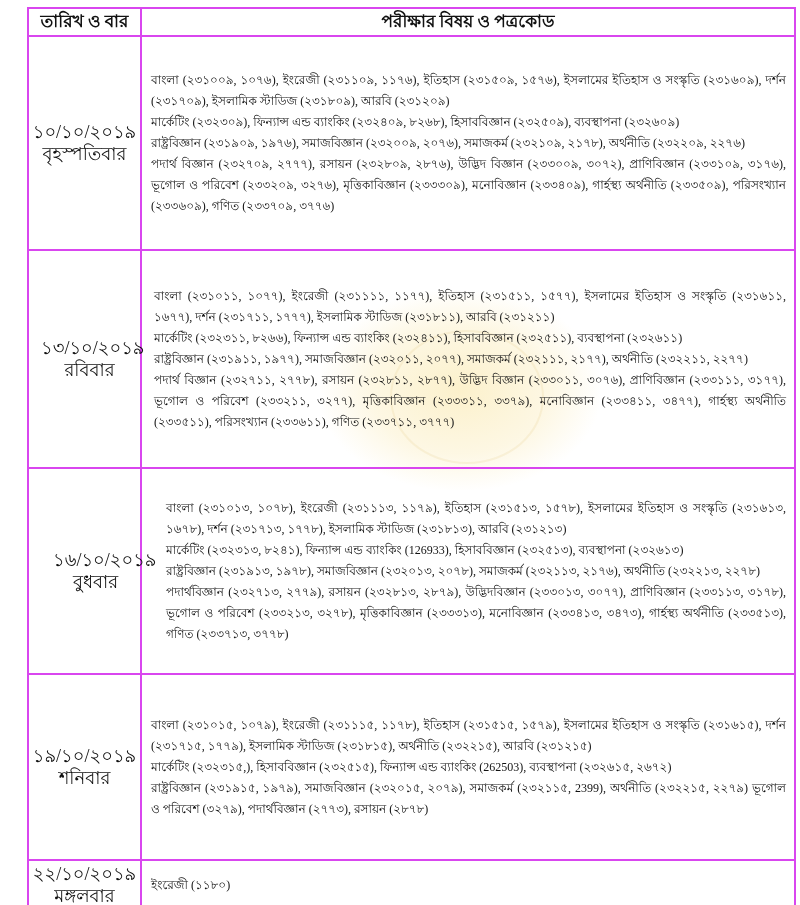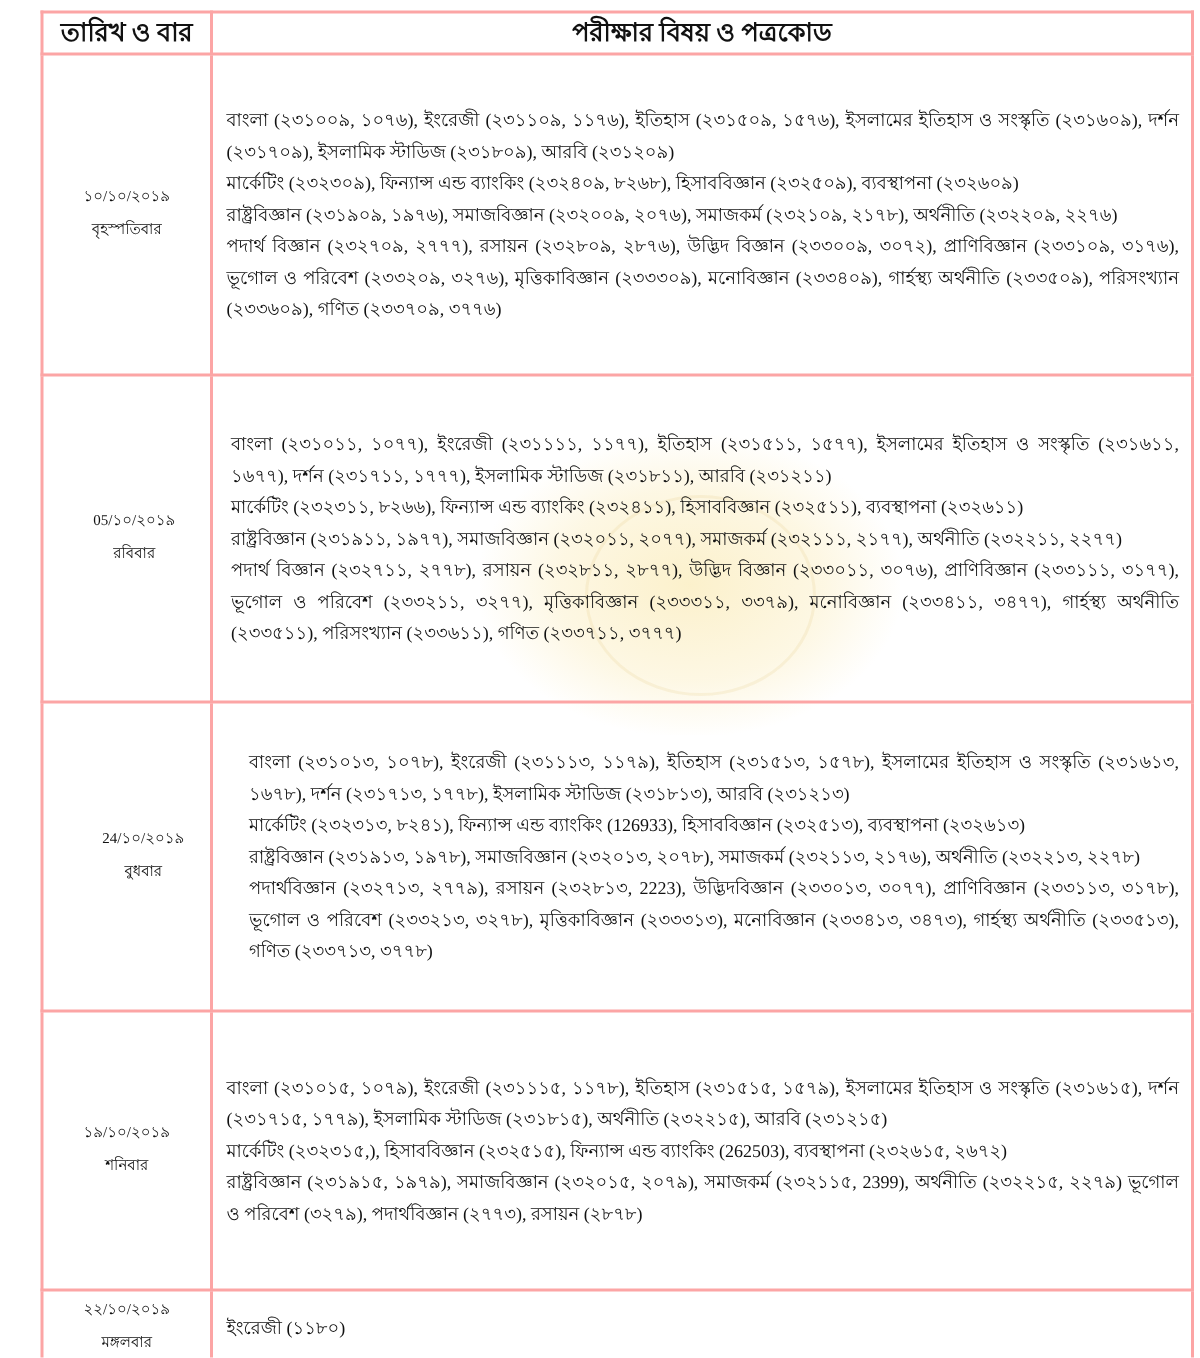--- a/index.html
+++ b/index.html
@@ -16,28 +16,28 @@
   }
   .watermark-ring{
     position:absolute;left:390px;top:330px;width:150px;height:130px;border-radius:50%;
     border:2px solid rgba(226,200,130,0.18);z-index:0;pointer-events:none;
   }
   table.schedule{
     position:absolute;left:27px;top:7px;width:769px;z-index:1;
     border-collapse:collapse;table-layout:fixed;background:transparent;
   }
   table.schedule th, table.schedule td{
-    border:2px solid #fca5a5;vertical-align:middle;background:transparent;
+    border:2px solid #d946ef;vertical-align:middle;background:transparent;
   }
   col.c-date{width:113px;}
   th.hdr{
     font-weight:bold;font-size:17px;line-height:20px;padding:3px 2px;text-align:center;
   }
   td.date-cell{
-    text-align:center;font-size:10px;line-height:22px;padding:2px;font-family:Liberation Serif, serif;
+    text-align:center;font-size:18px;line-height:22px;padding:2px;font-family:Liberation Serif, serif;
   }
   td.subjects-cell{
     vertical-align:top;padding:2px 8px 2px 9px;font-size:12px;line-height:21px;
   }
   td.subjects-cell p{
     margin:0;text-align:justify;text-justify:inter-word;
   }
   tr.row-0 td{height:208px;}
   tr.row-1 td{height:212px;padding-left:12px;}
   tr.row-2 td{height:200px;padding-left:24px;}
@@ -71,40 +71,40 @@
       </td>
       <td class="subjects-cell">
             <p>বাংলা (২৩১০০৯, ১০৭৬), ইংরেজী (২৩১১০৯, ১১৭৬), ইতিহাস (২৩১৫০৯, ১৫৭৬), ইসলামের ইতিহাস ও সংস্কৃতি (২৩১৬০৯), দর্শন (২৩১৭০৯), ইসলামিক স্টাডিজ (২৩১৮০৯), আরবি (২৩১২০৯)</p>
             <p>মার্কেটিং (২৩২৩০৯), ফিন্যান্স এন্ড ব্যাংকিং (২৩২৪০৯, ৮২৬৮), হিসাববিজ্ঞান (২৩২৫০৯), ব্যবস্থাপনা (২৩২৬০৯)</p>
             <p>রাষ্ট্রবিজ্ঞান (২৩১৯০৯, ১৯৭৬), সমাজবিজ্ঞান (২৩২০০৯, ২০৭৬), সমাজকর্ম (২৩২১০৯, ২১৭৮), অর্থনীতি (২৩২২০৯, ২২৭৬)</p>
             <p>পদার্থ বিজ্ঞান (২৩২৭০৯, ২৭৭৭), রসায়ন (২৩২৮০৯, ২৮৭৬), উদ্ভিদ বিজ্ঞান (২৩৩০০৯, ৩০৭২), প্রাণিবিজ্ঞান (২৩৩১০৯, ৩১৭৬), ভূগোল ও পরিবেশ (২৩৩২০৯, ৩২৭৬), মৃত্তিকাবিজ্ঞান (২৩৩৩০৯), মনোবিজ্ঞান (২৩৩৪০৯), গার্হস্থ্য অর্থনীতি (২৩৩৫০৯), পরিসংখ্যান (২৩৩৬০৯), গণিত (২৩৩৭০৯, ৩৭৭৬)</p>
           </td>
     </tr>
         <tr class="row-1">
       <td class="date-cell">
-        <div class="d-date">05/১০/২০১৯</div>
+        <div class="d-date">১৩/১০/২০১৯</div>
         <div class="d-day">রবিবার</div>
       </td>
       <td class="subjects-cell">
             <p>বাংলা (২৩১০১১, ১০৭৭), ইংরেজী (২৩১১১১, ১১৭৭), ইতিহাস (২৩১৫১১, ১৫৭৭), ইসলামের ইতিহাস ও সংস্কৃতি (২৩১৬১১, ১৬৭৭), দর্শন (২৩১৭১১, ১৭৭৭), ইসলামিক স্টাডিজ (২৩১৮১১), আরবি (২৩১২১১)</p>
             <p>মার্কেটিং (২৩২৩১১, ৮২৬৬), ফিন্যান্স এন্ড ব্যাংকিং (২৩২৪১১), হিসাববিজ্ঞান (২৩২৫১১), ব্যবস্থাপনা (২৩২৬১১)</p>
             <p>রাষ্ট্রবিজ্ঞান (২৩১৯১১, ১৯৭৭), সমাজবিজ্ঞান (২৩২০১১, ২০৭৭), সমাজকর্ম (২৩২১১১, ২১৭৭), অর্থনীতি (২৩২২১১, ২২৭৭)</p>
             <p>পদার্থ বিজ্ঞান (২৩২৭১১, ২৭৭৮), রসায়ন (২৩২৮১১, ২৮৭৭), উদ্ভিদ বিজ্ঞান (২৩৩০১১, ৩০৭৬), প্রাণিবিজ্ঞান (২৩৩১১১, ৩১৭৭), ভূগোল ও পরিবেশ (২৩৩২১১, ৩২৭৭), মৃত্তিকাবিজ্ঞান (২৩৩৩১১, ৩৩৭৯), মনোবিজ্ঞান (২৩৩৪১১, ৩৪৭৭), গার্হস্থ্য অর্থনীতি (২৩৩৫১১), পরিসংখ্যান (২৩৩৬১১), গণিত (২৩৩৭১১, ৩৭৭৭)</p>
           </td>
     </tr>
         <tr class="row-2">
       <td class="date-cell">
-        <div class="d-date">24/১০/২০১৯</div>
+        <div class="d-date">১৬/১০/২০১৯</div>
         <div class="d-day">বুধবার</div>
       </td>
       <td class="subjects-cell">
             <p>বাংলা (২৩১০১৩, ১০৭৮), ইংরেজী (২৩১১১৩, ১১৭৯), ইতিহাস (২৩১৫১৩, ১৫৭৮), ইসলামের ইতিহাস ও সংস্কৃতি (২৩১৬১৩, ১৬৭৮), দর্শন (২৩১৭১৩, ১৭৭৮), ইসলামিক স্টাডিজ (২৩১৮১৩), আরবি (২৩১২১৩)</p>
             <p>মার্কেটিং (২৩২৩১৩, ৮২৪১), ফিন্যান্স এন্ড ব্যাংকিং (126933), হিসাববিজ্ঞান (২৩২৫১৩), ব্যবস্থাপনা (২৩২৬১৩)</p>
             <p>রাষ্ট্রবিজ্ঞান (২৩১৯১৩, ১৯৭৮), সমাজবিজ্ঞান (২৩২০১৩, ২০৭৮), সমাজকর্ম (২৩২১১৩, ২১৭৬), অর্থনীতি (২৩২২১৩, ২২৭৮)</p>
-            <p>পদার্থবিজ্ঞান (২৩২৭১৩, ২৭৭৯), রসায়ন (২৩২৮১৩, 2223), উদ্ভিদবিজ্ঞান (২৩৩০১৩, ৩০৭৭), প্রাণিবিজ্ঞান (২৩৩১১৩, ৩১৭৮), ভূগোল ও পরিবেশ (২৩৩২১৩, ৩২৭৮), মৃত্তিকাবিজ্ঞান (২৩৩৩১৩), মনোবিজ্ঞান (২৩৩৪১৩, ৩৪৭৩), গার্হস্থ্য অর্থনীতি (২৩৩৫১৩), গণিত (২৩৩৭১৩, ৩৭৭৮)</p>
+            <p>পদার্থবিজ্ঞান (২৩২৭১৩, ২৭৭৯), রসায়ন (২৩২৮১৩, ২৮৭৯), উদ্ভিদবিজ্ঞান (২৩৩০১৩, ৩০৭৭), প্রাণিবিজ্ঞান (২৩৩১১৩, ৩১৭৮), ভূগোল ও পরিবেশ (২৩৩২১৩, ৩২৭৮), মৃত্তিকাবিজ্ঞান (২৩৩৩১৩), মনোবিজ্ঞান (২৩৩৪১৩, ৩৪৭৩), গার্হস্থ্য অর্থনীতি (২৩৩৫১৩), গণিত (২৩৩৭১৩, ৩৭৭৮)</p>
           </td>
     </tr>
         <tr class="row-3">
       <td class="date-cell">
         <div class="d-date">১৯/১০/২০১৯</div>
         <div class="d-day">শনিবার</div>
       </td>
       <td class="subjects-cell">
             <p>বাংলা (২৩১০১৫, ১০৭৯), ইংরেজী (২৩১১১৫, ১১৭৮), ইতিহাস (২৩১৫১৫, ১৫৭৯), ইসলামের ইতিহাস ও সংস্কৃতি (২৩১৬১৫),  দর্শন (২৩১৭১৫, ১৭৭৯), ইসলামিক স্টাডিজ (২৩১৮১৫), অর্থনীতি (২৩২২১৫), আরবি (২৩১২১৫)</p>
             <p>মার্কেটিং (২৩২৩১৫,), হিসাববিজ্ঞান (২৩২৫১৫), ফিন্যান্স এন্ড ব্যাংকিং (262503), ব্যবস্থাপনা (২৩২৬১৫, ২৬৭২)</p>

